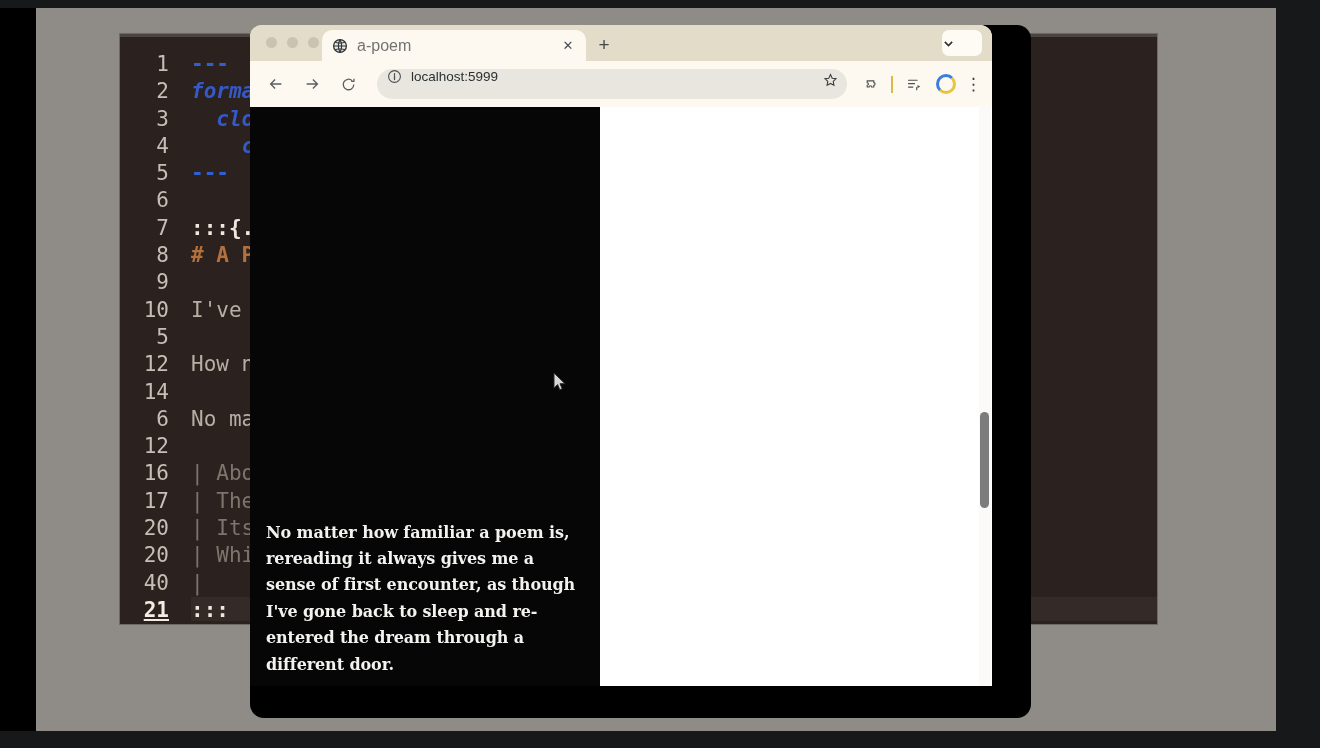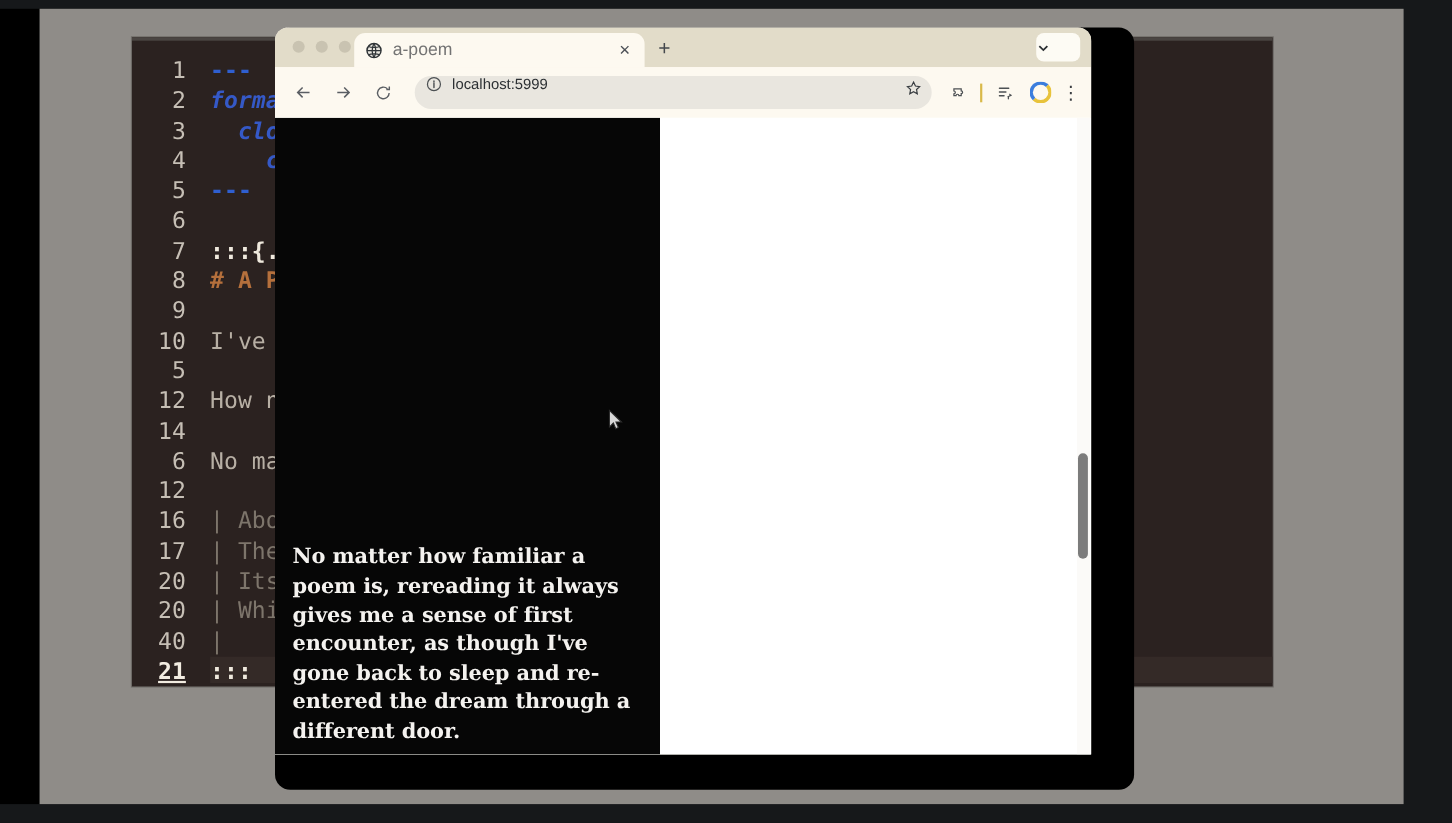--- a/index.html
+++ b/index.html
@@ -271,21 +271,21 @@
     position: relative;
   }
   .poem-text {
     position: absolute;
     left: 16px;
     bottom: 8px;
     width: 322px;
     color: #f4f2ef;
     font-family: "DejaVu Serif", "Liberation Serif", serif;
     font-weight: bold;
-    font-size: 19px;
+    font-size: 16px;
     line-height: 26.4px;
     letter-spacing: -0.1px;
   }
   .white-pane {
     flex: 1 1 auto;
     background: #ffffff;
     position: relative;
   }
   .page-scroll-track {
     position: absolute;

